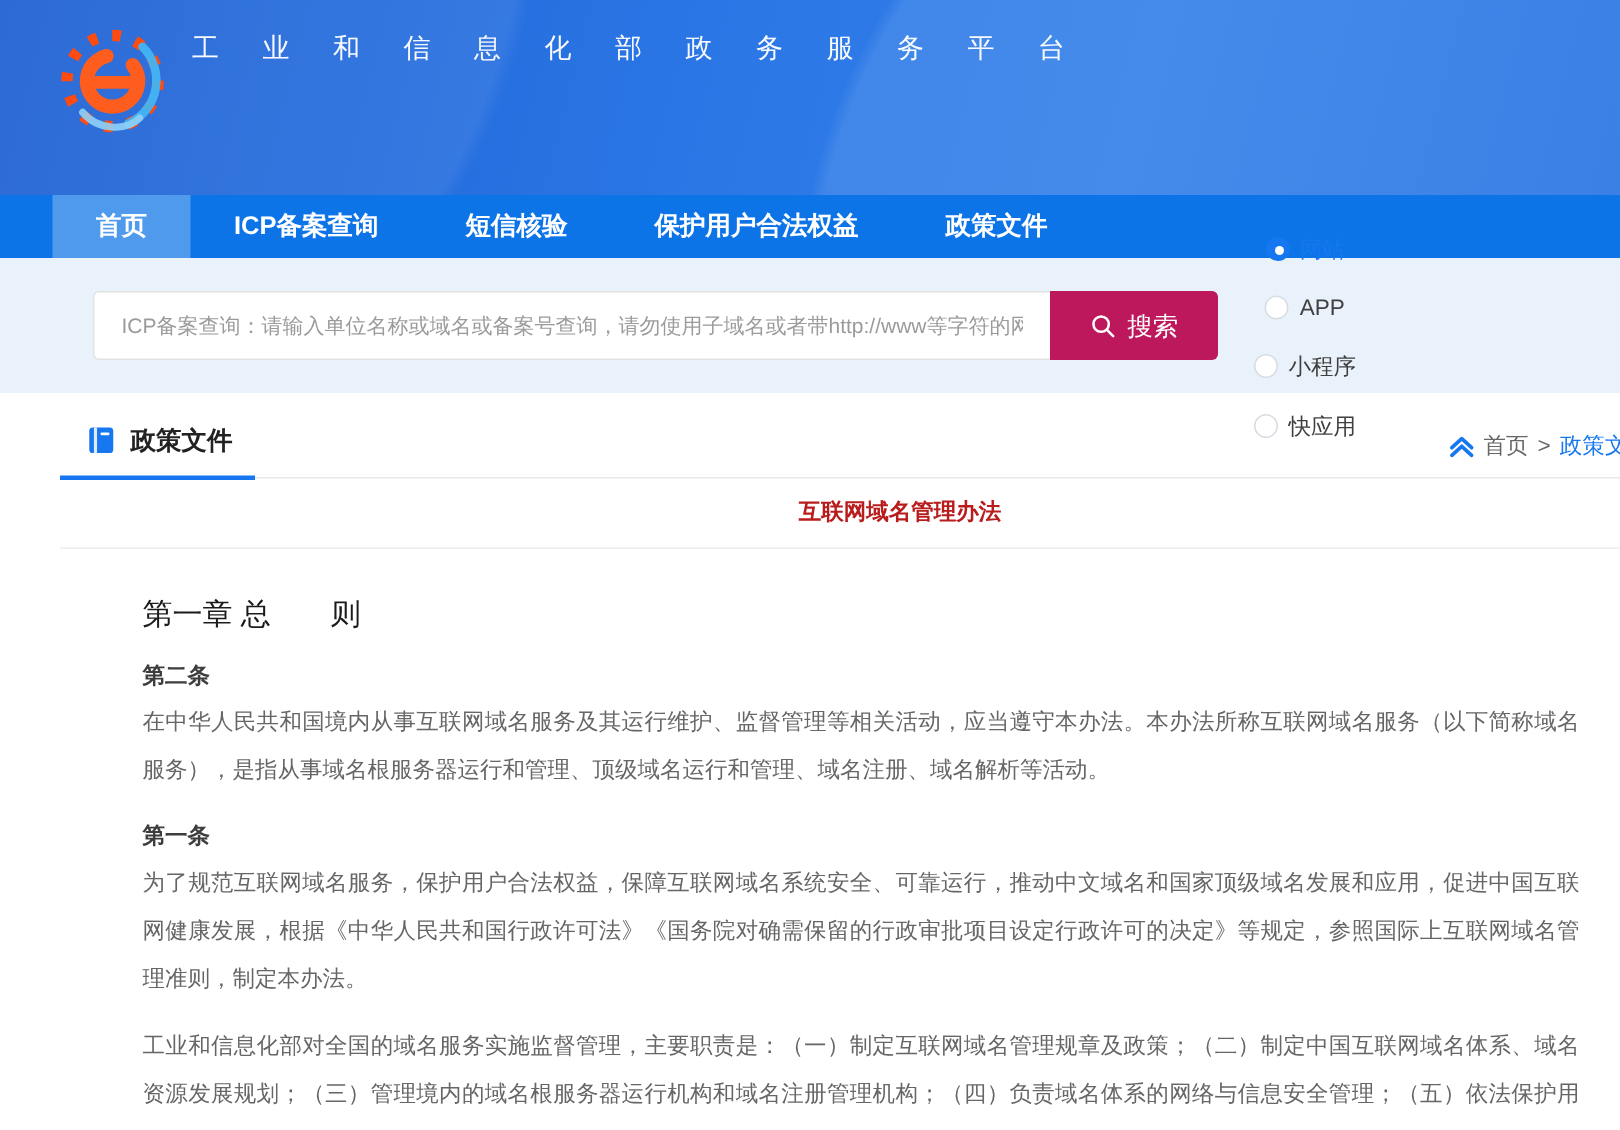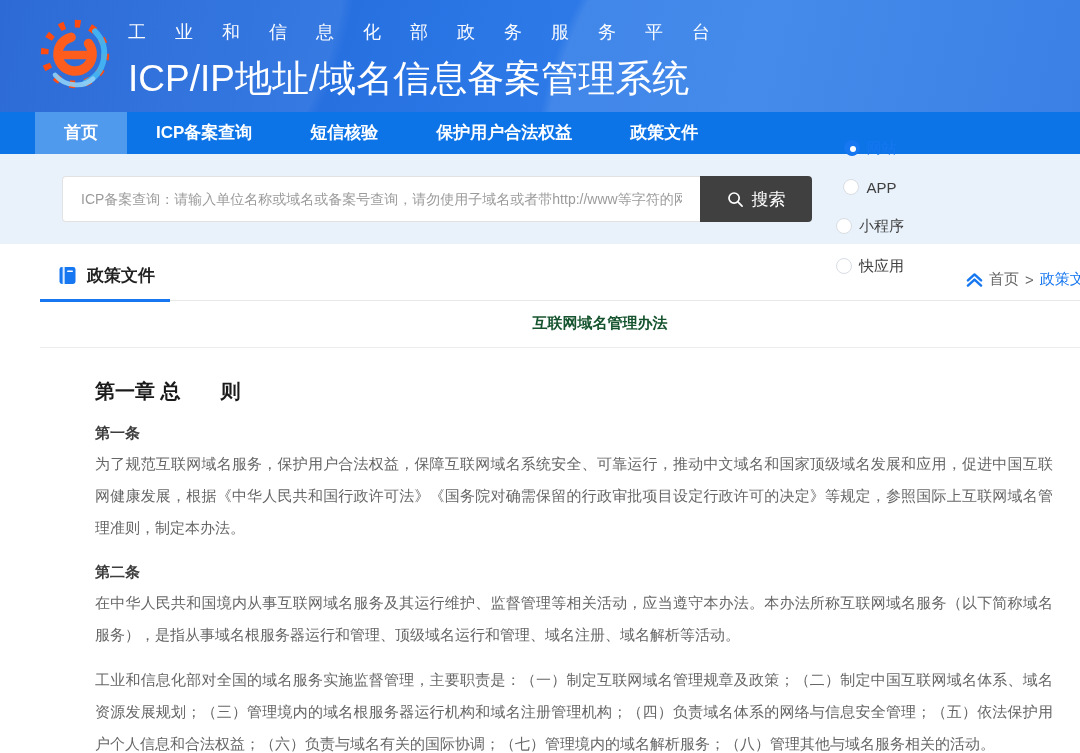--- a/index.html
+++ b/index.html
@@ -1,21 +1,21 @@
 <!DOCTYPE html>
 <html><head>
 <meta charset="utf-8">
 <style>
   * { margin:0; padding:0; box-sizing:border-box; }
   html, body { width:1080px; height:753px; overflow:hidden; background:#fff;
     font-family:"Liberation Sans","DejaVu Sans",sans-serif; }
 
   
   .site-header{
-    height:112px;
+    height:130px;
     background:linear-gradient(104deg,#1d5fd2 0%,#2b77e6 45%,#2f7ee9 70%,#2572e2 100%);
     position:relative; overflow:hidden;
   }
   .site-header::after{
     content:""; position:absolute; inset:0;
     background:
       radial-gradient(circle at 85% 160%, rgba(255,255,255,.10) 0 40%, transparent 41%),
       radial-gradient(circle at -5% -60%, rgba(255,255,255,.07) 0 35%, transparent 36%);
     pointer-events:none;
   }
@@ -40,21 +40,21 @@
 
   
   .search-band{ height:90px; background:#e9f2fb; display:flex; align-items:center; padding-left:62px; }
   .search-input{
     width:638px; height:46px; border:1px solid #e2e2e2; border-right:none;
     border-radius:4px 0 0 4px; background:#fff; padding:0 18px; font-size:14px;
     color:#333; outline:none; font-family:inherit;
   }
   .search-input::placeholder{ color:#9b9b9b; }
   .search-btn{
-    width:112px; height:46px; border:none; background:#404040; color:#fff;
+    width:112px; height:46px; border:none; background:#be185d; color:#fff;
     font-size:17px; border-radius:0 4px 4px 0; cursor:pointer; display:flex;
     align-items:center; justify-content:center; gap:8px; font-family:inherit;
   }
   .type-group{ display:flex; align-items:center; gap:21px; margin-left:24px; margin-top:16px; white-space:nowrap;flex-direction:column; }
   .type-opt{ display:flex; align-items:center; gap:7px; cursor:pointer; }
   .radio{ width:16px; height:16px; border-radius:50%; background:#fff; border:1px solid #d8dde3; position:relative; flex:0 0 auto; }
   .radio.checked{ background:#1677f0; border-color:#1677f0; }
   .radio.checked::after{ content:""; position:absolute; left:5px; top:5px; width:6px; height:6px; border-radius:50%; background:#fff; }
   .type-opt span.lbl{ font-size:15px; color:#404040; }
   .type-opt.checked span.lbl{ color:#1677f0; }
@@ -72,45 +72,44 @@
   }
   .section-title{ font-size:17px; font-weight:700; color:#222; }
 
   .breadcrumb{
     position:absolute; left:926px; top:26px; display:flex; align-items:center;
     gap:6px; font-size:15px; color:#666; white-space:nowrap;
   }
   .breadcrumb .current{ color:#1677f0; }
 
   .doc-title-row{ text-align:center; padding:13px 0 14px; border-bottom:1px solid #ececec; }
-  .doc-title{ font-size:15px; font-weight:700; color:#14532d; }
+  .doc-title{ font-size:15px; font-weight:700; color:#b91c1c; }
 
   .doc-body{ margin-left:55px; width:958px; }
-  .chapter{ margin:30px 0 4px; font-size:20px; font-weight:700; color:#1a1a1a; }
+  .chapter{ margin:30px 0 4px; font-size:20px; font-weight:400; color:#1a1a1a; }
   .article{ margin-top:13px; }
   .article .art-head{ font-size:15px; font-weight:700; color:#3d3d3d; line-height:30px; }
   .article .art-text{ font-size:15px; color:#666; line-height:32px; text-align:justify; }
 </style>
 </head>
 <body>
 
 <div class="site-header">
   <div class="header-inner">
     <div class="logo-box">
       <svg viewBox="0 0 80 84" width="76" height="84" aria-hidden="true">
         <circle cx="39" cy="42" r="32" fill="none" stroke="#ff4a10" stroke-width="8" stroke-dasharray="6 10.7"></circle>
         <path d="M60 18 C 76 34, 72 62, 50 72" fill="none" stroke="#45b4f2" stroke-width="6" stroke-linecap="round" opacity="0.95"></path>
         <path d="M18 64 C 28 76, 48 78, 58 68" fill="none" stroke="#8fd0f7" stroke-width="5" stroke-linecap="round" opacity="0.9"></path>
         <circle cx="39" cy="42" r="18" fill="none" stroke="#ff5d1d" stroke-width="10" stroke-dasharray="92 26" transform="rotate(-38 39 42)" stroke-linecap="round"></circle>
         <path d="M28 43 L51 43" stroke="#ff5d1d" stroke-width="9" stroke-linecap="round"></path>
       </svg>
     </div>
     <div class="titles">
       <div class="platform-name">工业和信息化部政务服务平台</div>
-      <div class="system-name">ICP/IP地址/域名信息备案管理系统</div>
     </div>
   </div>
 </div>
 
 <div class="main-nav">
   <div class="nav-item active">首页</div>
   <div class="nav-item">ICP备案查询</div>
   <div class="nav-item">短信核验</div>
   <div class="nav-item">保护用户合法权益</div>
   <div class="nav-item">政策文件</div>
@@ -175,29 +174,29 @@
     </div>
 
     <div class="doc-title-row">
       <span class="doc-title">互联网域名管理办法</span>
     </div>
 
     <div class="doc-body">
       <div class="chapter">第一章 总　　则</div>
 
       <div class="article">
+        <div class="art-head">第二条</div>
+        <div class="art-text">在中华人民共和国境内从事互联网域名服务及其运行维护、监督管理等相关活动，应当遵守本办法。本办法所称互联网域名服务（以下简称域名服务），是指从事域名根服务器运行和管理、顶级域名运行和管理、域名注册、域名解析等活动。</div>
+      </div>
+
+      <div class="article">
         <div class="art-head">第一条</div>
         <div class="art-text">为了规范互联网域名服务，保护用户合法权益，保障互联网域名系统安全、可靠运行，推动中文域名和国家顶级域名发展和应用，促进中国互联网健康发展，根据《中华人民共和国行政许可法》《国务院对确需保留的行政审批项目设定行政许可的决定》等规定，参照国际上互联网域名管理准则，制定本办法。</div>
       </div>
 
       <div class="article">
-        <div class="art-head">第二条</div>
-        <div class="art-text">在中华人民共和国境内从事互联网域名服务及其运行维护、监督管理等相关活动，应当遵守本办法。本办法所称互联网域名服务（以下简称域名服务），是指从事域名根服务器运行和管理、顶级域名运行和管理、域名注册、域名解析等活动。</div>
-      </div>
-
-      <div class="article">
         <div class="art-text">工业和信息化部对全国的域名服务实施监督管理，主要职责是：（一）制定互联网域名管理规章及政策；（二）制定中国互联网域名体系、域名资源发展规划；（三）管理境内的域名根服务器运行机构和域名注册管理机构；（四）负责域名体系的网络与信息安全管理；（五）依法保护用户个人信息和合法权益；（六）负责与域名有关的国际协调；（七）管理境内的域名解析服务；（八）管理其他与域名服务相关的活动。</div>
       </div>
 
     </div>
 
   </div>
 </div>
 
 </body></html>

